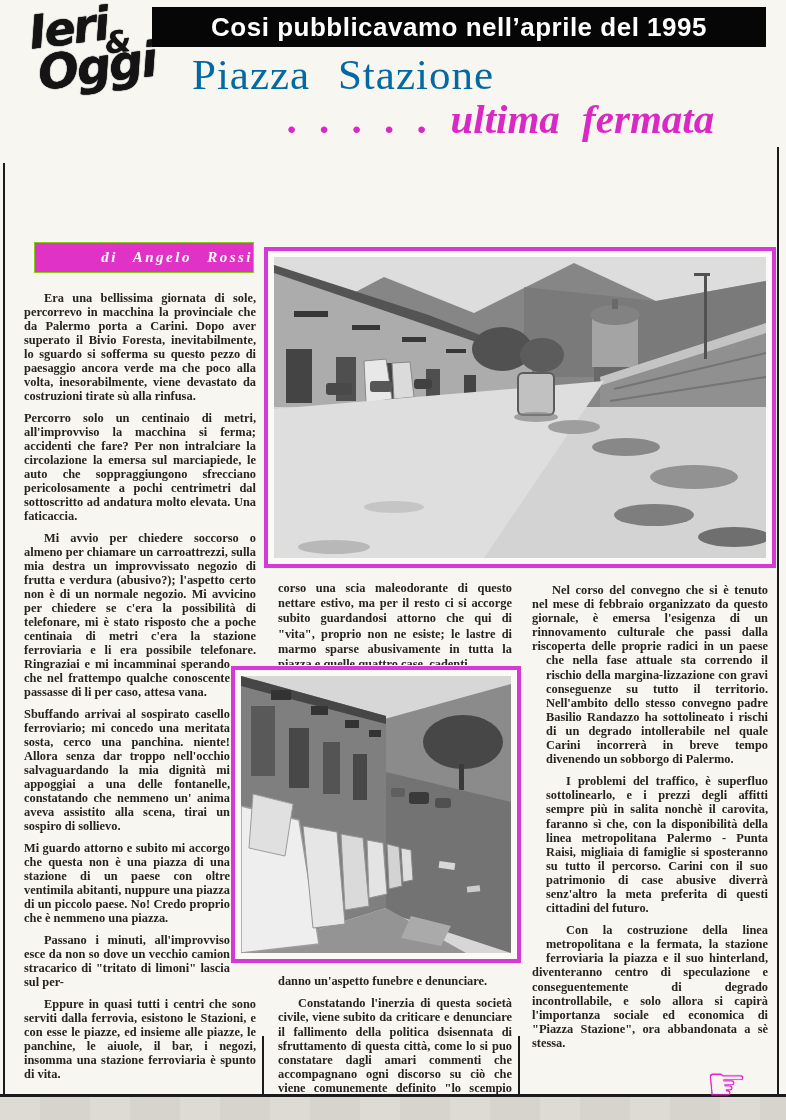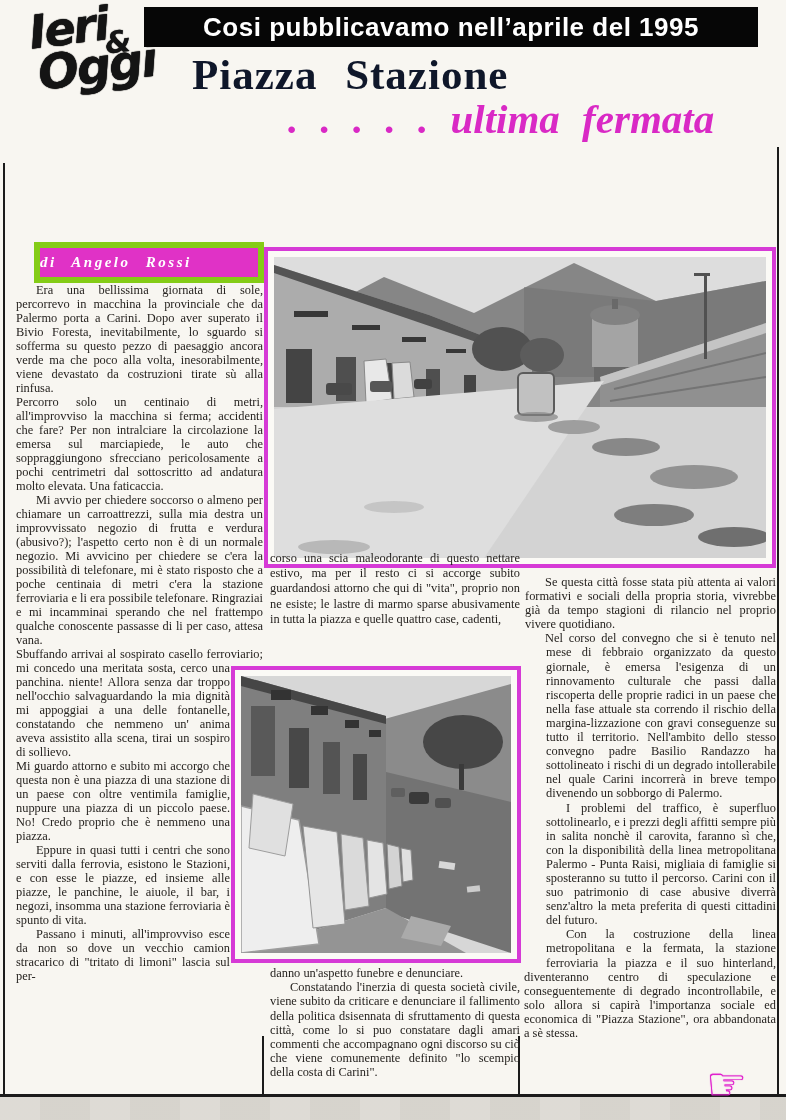--- a/index.html
+++ b/index.html
@@ -10,50 +10,50 @@
   }
   
   .logo{position:absolute;left:10px;top:-2px;width:170px;height:108px;
         transform:rotate(-7deg);color:#141414;font-family:"DejaVu Sans",sans-serif;
         font-weight:900;font-style:italic;line-height:1;}
   .logo .w1{position:absolute;left:22px;top:4px;font-size:46px;letter-spacing:-2px;
             text-shadow:0 0 1px #141414,0 0 1px #141414;}
   .logo .amp{position:absolute;left:96px;top:32px;font-size:30px;text-shadow:0 0 1px #141414;}
   .logo .w2{position:absolute;left:26px;top:44px;font-size:48px;letter-spacing:-2px;
             text-shadow:0 0 1px #141414,0 0 1px #141414;}
-  .banner{position:absolute;left:144px;top:7px;width:614px;height:40px;background:#060606;
+  .banner{position:absolute;left:152px;top:7px;width:614px;height:40px;background:#060606;
           display:flex;align-items:center;justify-content:center;}
   .banner span{color:#ffffff;font-family:"Liberation Sans",sans-serif;font-weight:bold;
                font-size:26px;letter-spacing:.5px;white-space:nowrap;}
-  .title1{position:absolute;left:192px;top:50px;font-size:43px;font-weight:bold;
-          color:#0f172a;word-spacing:16px;letter-spacing:1px;white-space:nowrap;}
+  .title1{position:absolute;left:192px;top:50px;font-size:43px;font-weight:normal;
+          color:#0369a1;word-spacing:16px;letter-spacing:1px;white-space:nowrap;}
   .title2{position:absolute;left:288px;top:95px;font-size:41px;font-weight:bold;font-style:italic;
           color:#d929c5;word-spacing:12px;white-space:nowrap;}
   .lead{position:absolute;left:72px;top:148px;width:702px;font-size:19.5px;font-weight:bold;
         line-height:29px;text-align:justify;word-spacing:2.5px;color:#151310;}
   .byline{position:absolute;left:34px;top:242px;width:218px;height:29px;background:#e032c6;
-          border:6px solid #84cc16;display:flex;align-items:center;justify-content:flex-start;}
+          border:1px solid #84cc16;display:flex;align-items:center;justify-content:flex-end;}
   .byline span{color:#fff;font-style:italic;font-weight:bold;font-size:15px;
                letter-spacing:2.5px;word-spacing:9px;white-space:nowrap;}
   
   .rule{position:absolute;background:#1b1b1b;}
   .rule-left{left:3px;top:163px;width:2px;height:933px;}
   .rule-right{left:777px;top:147px;width:2px;height:949px;}
   .rule-bottom{left:0;top:1094px;width:786px;height:3px;}
   .rule-col1{left:262px;top:1036px;width:2px;height:58px;}
   .rule-col2{left:518px;top:1036px;width:2px;height:58px;}
   .bottom-strip{position:absolute;left:0;top:1097px;width:786px;height:23px;
     background:repeating-linear-gradient(90deg,#dbd8d2 0 40px,#d3d0c9 40px 90px);opacity:.9;}
   
   .col{position:absolute;font-size:12.4px;line-height:14px;text-align:justify;
        color:#262320;overflow:hidden;}
-  .col p{margin:0;}
+  .col p{margin:8px;font-weight:bold;}
   .col p.ind{text-indent:20px;}
   .col1{left:16px;top:283px;width:248px;height:822px;}
-  .col2a{left:270px;top:551px;width:250px;height:92px;line-height:15.2px;}
+  .col2a{left:270px;top:573px;width:250px;height:92px;line-height:15.2px;}
   .col2b{left:270px;top:966px;width:250px;height:128px;line-height:14.2px;}
   .col3{left:524px;top:575px;width:252px;height:500px;line-height:14.1px;}
   .fspace{background:transparent;}
   .f1r{float:right;width:1px;height:384px;}
   .f2r{float:right;clear:right;width:34px;height:296px;}
   .f1l{float:left;width:1px;height:84px;}
   .f2l{float:left;clear:left;width:22px;height:304px;}
   
   .photo{position:absolute;border:4px solid #d63ad6;background:#fbfaf6;padding:6px;}
   .photo1{left:264px;top:247px;width:492px;height:301px;}
@@ -190,38 +190,37 @@
     </svg>
   </div>
 
   <div class="col col1">
     <div class="fspace f1r"></div>
     <div class="fspace f2r"></div>
     <p class="ind">Era una bellissima giornata di sole, percorrevo in macchina la provinciale che da Palermo porta a Carini. Dopo aver superato il Bivio Foresta, inevitabilmente, lo sguardo si sofferma su questo pezzo di paesaggio ancora verde ma  che poco alla volta, inesorabilmente, viene devastato da costruzioni tirate sù alla rinfusa.</p>
     <p>Percorro solo un centinaio di metri, all'improvviso la macchina si ferma; accidenti che fare? Per non intralciare la circolazione la emersa  sul marciapiede, le auto che soppraggiungono sfrecciano pericolosamente a pochi centrimetri dal sottoscritto ad andatura molto elevata. Una faticaccia.</p>
     <p class="ind">Mi avvio per chiedere soccorso o almeno per chiamare un carroattrezzi,  sulla mia destra un improvvissato negozio di frutta e verdura (abusivo?);  l'aspetto certo non è di un normale negozio.  Mi avvicino per chiedere se c'era la possibilità di telefonare, mi è stato risposto che a poche centinaia di metri c'era la stazione ferroviaria e li era possibile telefonare. Ringraziai e mi incamminai sperando che nel frattempo qualche conoscente passasse di li per caso, attesa vana.</p>
     <p>Sbuffando arrivai al sospirato casello ferroviario; mi concedo una meritata sosta, cerco una panchina. niente! Allora senza dar troppo nell'occhio salvaguardando la mia dignità mi appoggiai a una delle fontanelle, constatando che nemmeno un' anima aveva assistito alla scena, tirai un sospiro di sollievo.</p>
-    <p>Mi guardo attorno e subito mi accorgo che questa non è una piazza di una stazione di un paese con oltre ventimila famiglie, nuppure una piazza di un piccolo paese.  No! Credo proprio che è nemmeno una piazza.</p>
+    <p>Mi guardo attorno e subito mi accorgo che questa non è una piazza di una stazione di un paese con oltre ventimila abitanti, nuppure una piazza di un piccolo paese.  No! Credo proprio che è nemmeno una piazza.</p>
+    <p class="ind">Passano i minuti, all'improvviso esce da non so dove un vecchio camion stracarico di "tritato di limoni" lascia sul per-</p>
     <p class="ind">Eppure in quasi tutti i centri che sono serviti dalla ferrovia, esistono le Stazioni, e con esse le piazze, ed insieme alle piazze, le panchine, le aiuole, il bar, i negozi, insomma una stazione ferroviaria è spunto di vita.</p>
-    <p class="ind">Passano i minuti, all'improvviso esce da non so dove un vecchio camion stracarico di "tritato di limoni" lascia sul per-</p>
   </div>
 
   <div class="col col2a">
     <p>corso una scia  maleodorante di questo nettare estivo, ma per il resto ci si accorge subito guardandosi attorno che  qui di "vita", proprio non ne esiste; le lastre di marmo sparse abusivamente in tutta la piazza e quelle quattro case, cadenti,</p>
   </div>
 
   <div class="col col2b">
     <p>danno un'aspetto funebre e denunciare.</p>
     <p class="ind">Constatando l'inerzia di questa società civile, viene subito da criticare e denunciare il fallimento della politica dsisennata di sfruttamento di questa città, come lo si puo constatare dagli amari commenti che accompagnano ogni discorso su ciò che viene comunemente definito "lo scempio della costa di Carini".</p>
   </div>
 
   <div class="col col3">
     <div class="fspace f1l"></div>
     <div class="fspace f2l"></div>
-    <p class="ind">Se questa città fosse stata più attenta ai valori formativi e sociali della propria storia, vivrebbe già da tempo stagioni di rilancio nel proprio vivere quotidiano.</p>
     <p class="ind">Nel corso del convegno che si è tenuto nel mese di febbraio organizzato da questo giornale, è emersa l'esigenza di un rinnovamento culturale che passi dalla riscoperta delle proprie radici in un paese che nella fase attuale sta correndo il rischio della margina-lizzazione con gravi conseguenze su tutto il territorio. Nell'ambito dello stesso convegno padre Basilio Randazzo ha sottolineato i rischi di un degrado intollerabile nel quale Carini incorrerà in breve tempo divenendo un sobborgo di Palermo.</p>
     <p class="ind">I problemi del traffico, è superfluo sottolinearlo, e i prezzi degli affitti sempre più in salita nonchè il carovita, faranno sì che,  con la disponibilità della linea metropolitana Palermo - Punta Raisi, migliaia di famiglie si sposteranno su tutto il percorso.  Carini con il suo patrimonio di case abusive  diverrà senz'altro la meta preferita di questi cittadini del futuro.</p>
     <p class="ind">Con la costruzione della linea metropolitana e la fermata, la stazione ferroviaria la piazza e il suo hinterland, diventeranno centro di speculazione e conseguentemente di degrado incontrollabile, e solo allora si capirà l'importanza sociale ed economica di  "Piazza Stazione", ora abbandonata a sè stessa.</p>
   </div>
 
   <div class="hand">☞</div>
 
 </div>
 
 </body></html>

